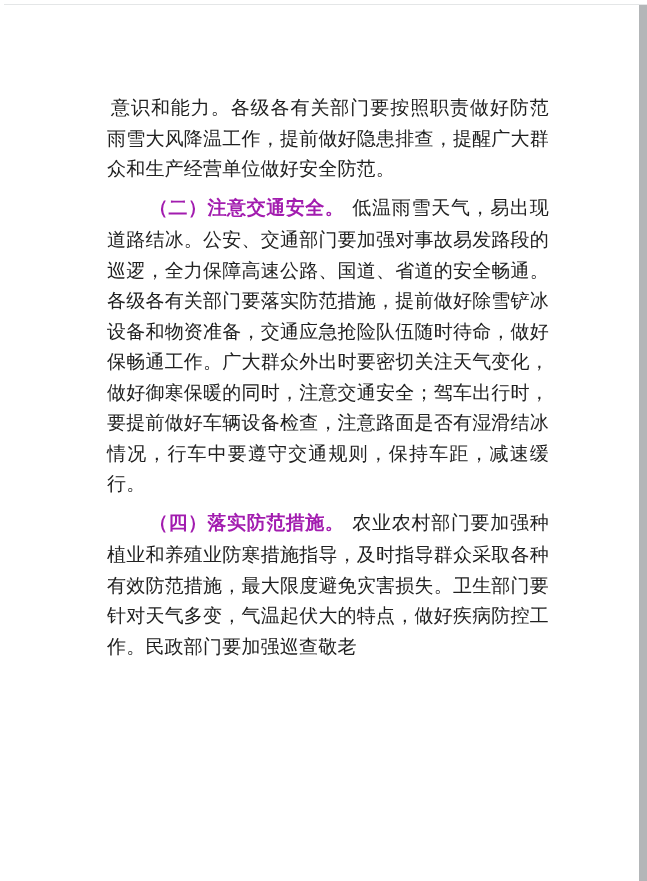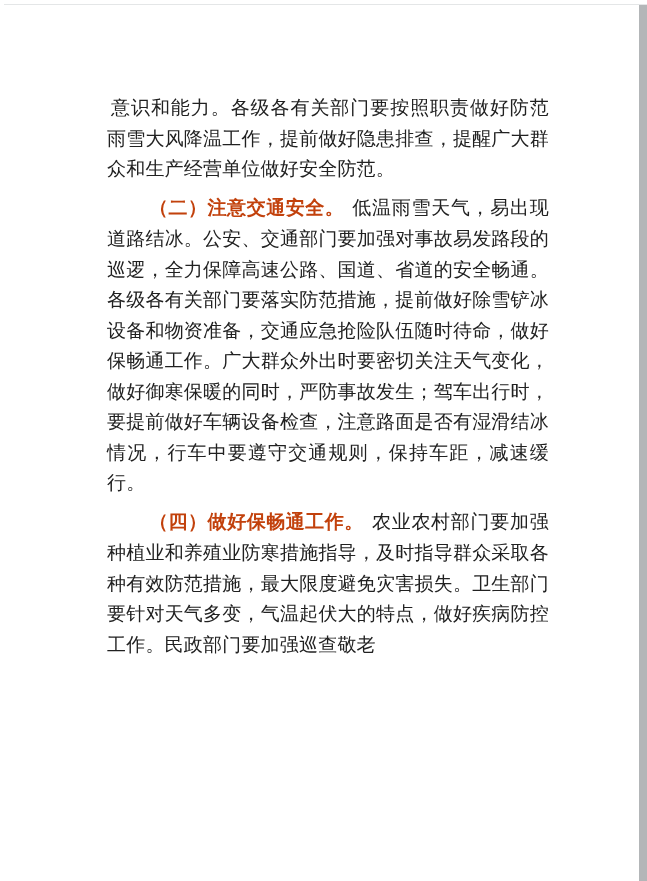--- a/index.html
+++ b/index.html
@@ -36,34 +36,34 @@
     line-height: 30.5px;
     color: #212121;
     text-align: justify;
     text-justify: inter-character;
     letter-spacing: 0.2px;
   }
   .para { text-indent: 2em; }
   .para.first { text-indent: 0; }
   .para-heading {
     font-weight: bold;
-    color: #c2410c;
-    font-family: Liberation Sans, sans-serif;
+    color: #a21caf;
+    font-family: Liberation Mono, monospace;
     letter-spacing: 0;
     margin-top: 28px;
   }
 </style>
 </head>
 <body>
 
 <div class="page">
   <div class="content">
 
     <p class="para first"><span class="para-body">意识和能力。各级各有关部门要按照职责做好防范雨雪大风降温工作，提前做好隐患排查，提醒广大群众和生产经营单位做好安全防范。</span></p>
 
-    <p class="para"><span class="para-heading">（二）注意交通安全。</span><span class="para-body">低温雨雪天气，易出现道路结冰。公安、交通部门要加强对事故易发路段的巡逻，全力保障高速公路、国道、省道的安全畅通。各级各有关部门要落实防范措施，提前做好除雪铲冰设备和物资准备，交通应急抢险队伍随时待命，做好保畅通工作。广大群众外出时要密切关注天气变化，做好御寒保暖的同时，严防事故发生；驾车出行时，要提前做好车辆设备检查，注意路面是否有湿滑结冰情况，行车中要遵守交通规则，保持车距，减速缓行。</span></p>
+    <p class="para"><span class="para-heading">（二）注意交通安全。</span><span class="para-body">低温雨雪天气，易出现道路结冰。公安、交通部门要加强对事故易发路段的巡逻，全力保障高速公路、国道、省道的安全畅通。各级各有关部门要落实防范措施，提前做好除雪铲冰设备和物资准备，交通应急抢险队伍随时待命，做好保畅通工作。广大群众外出时要密切关注天气变化，做好御寒保暖的同时，注意交通安全；驾车出行时，要提前做好车辆设备检查，注意路面是否有湿滑结冰情况，行车中要遵守交通规则，保持车距，减速缓行。</span></p>
 
 
-    <p class="para"><span class="para-heading">（四）做好保畅通工作。</span><span class="para-body">农业农村部门要加强种植业和养殖业防寒措施指导，及时指导群众采取各种有效防范措施，最大限度避免灾害损失。卫生部门要针对天气多变，气温起伏大的特点，做好疾病防控工作。民政部门要加强巡查敬老</span></p>
+    <p class="para"><span class="para-heading">（四）落实防范措施。</span><span class="para-body">农业农村部门要加强种植业和养殖业防寒措施指导，及时指导群众采取各种有效防范措施，最大限度避免灾害损失。卫生部门要针对天气多变，气温起伏大的特点，做好疾病防控工作。民政部门要加强巡查敬老</span></p>
 
   </div>
   <div class="page-edge-line"></div>
 </div>
 
 </body></html>

